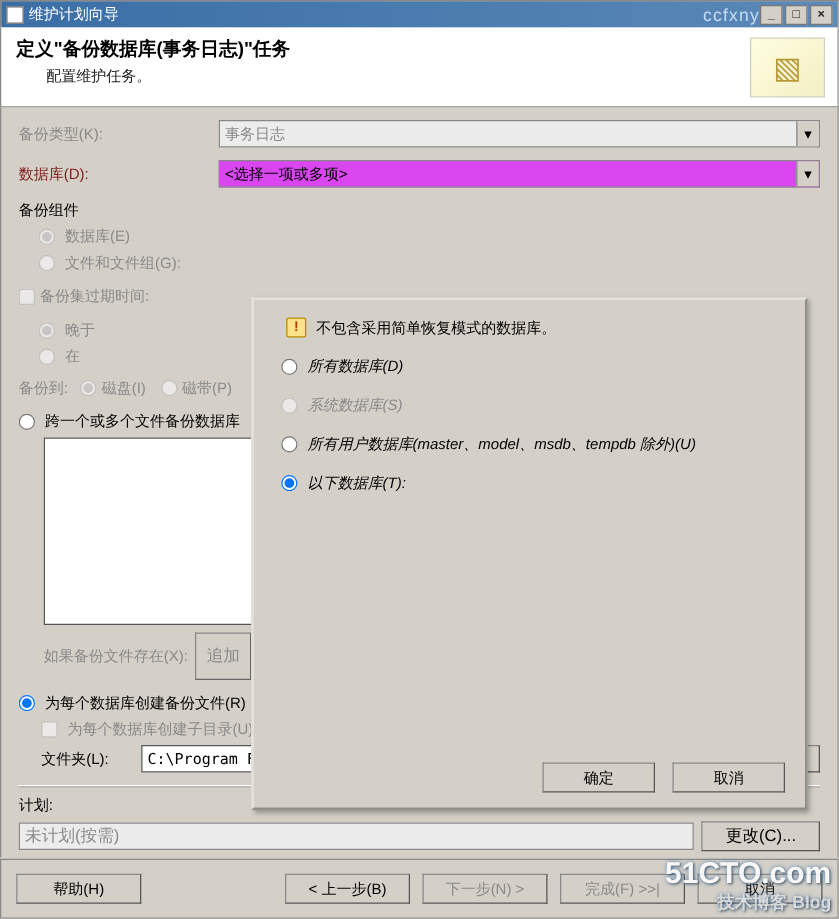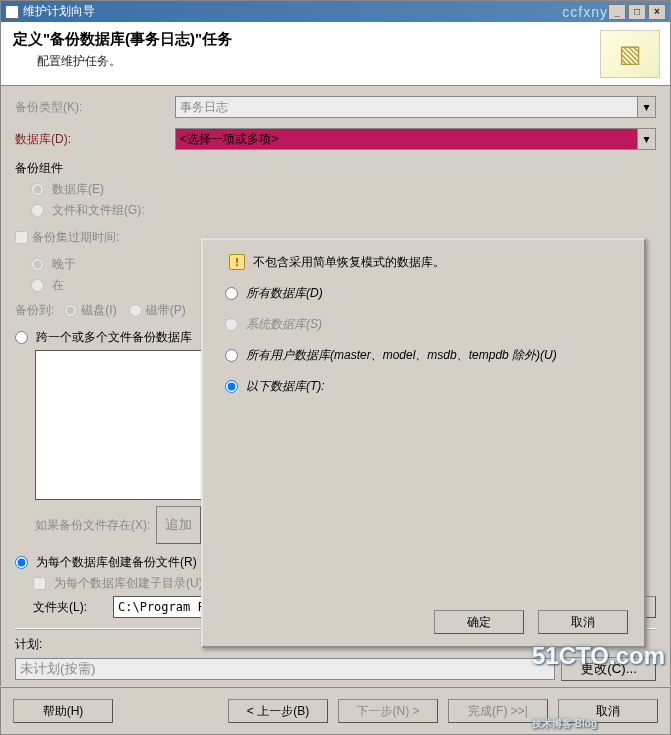--- a/index.html
+++ b/index.html
@@ -71,21 +71,21 @@
     border-left:1px solid #888;border-right:1px solid #888;
   }
   .row { display:flex; align-items:center; margin-bottom:10px; }
   .label { width: 160px; color:#7f1d1d; }
   .label.dis, .disabled { color: #8a8a8a; }
   .combo {
     flex:1; height:22px; background:#ececec; border:1px solid #888;
     display:flex;align-items:center; padding:0 4px;
     position:relative;
   }
-  .combo.active { background:#be185d; }
+  .combo.active { background:#d946ef; }
   .combo .arrow {
     position:absolute; right:0; top:0; width:18px; height:100%;
     background:#d4d0c8; border-left:1px solid #888;
     display:flex;align-items:center;justify-content:center;
   }
   .group-title { margin: 6px 0 4px 0; }
   .radio-row { margin-left: 16px; margin-bottom:4px; display:flex;align-items:center; gap:4px;}
   input[type=radio],input[type=checkbox]{ margin:0 4px 0 0; vertical-align:middle;}
   .small-btn {
     height:38px; padding:0 8px;
@@ -143,21 +143,21 @@
     display:flex; align-items:center; padding:0 12px; background:#d4d0c8; gap:10px;
   }
   .nav .spacer2 { flex:1; }
   .nav .btn { width:100px; }
   .watermark2 {
     position:absolute; right:6px; bottom:4px;
     color:#fff; font-weight:bold; font-size:24px;
     text-shadow: 0 0 4px #58b, 1px 1px 2px #333;
     opacity:.85; pointer-events:none;
   }
-  .watermark2 .sub2 { font-size:10px; display:block; text-align:left; color:#ddd;margin-top:47px;}
+  .watermark2 .sub2 { font-size:14px; display:block; text-align:right; color:#ddd;}
   .ellipsis-btn {
     width:28px;height:22px;
     background:#d4d0c8;border:1px solid #888;border-right-color:#555;border-bottom-color:#555;
     display:flex;align-items:center;justify-content:center;
   }
   .hr-light { border:none;border-top:1px solid #fff;border-bottom:1px solid #aaa;margin:6px 0;}
 </style>
 </head>
 <body>
 

